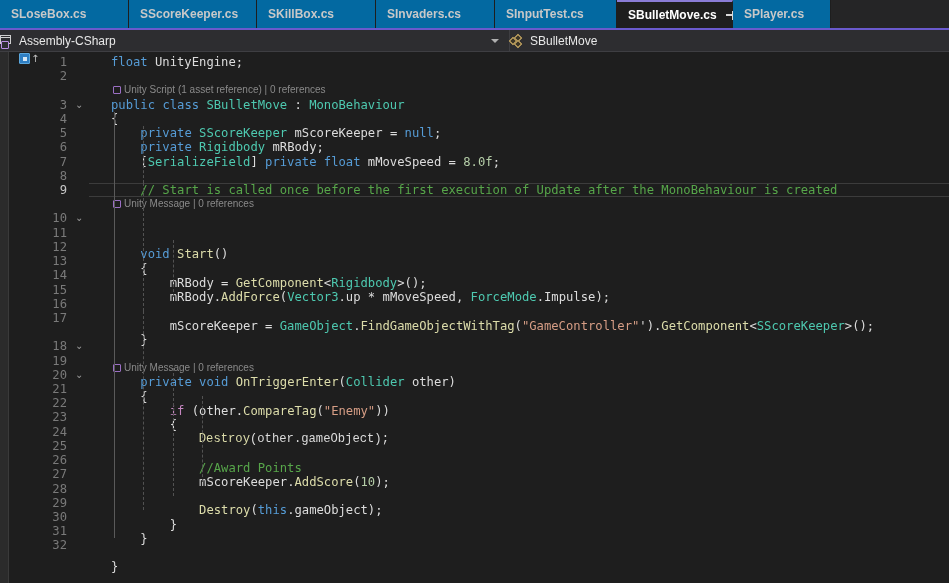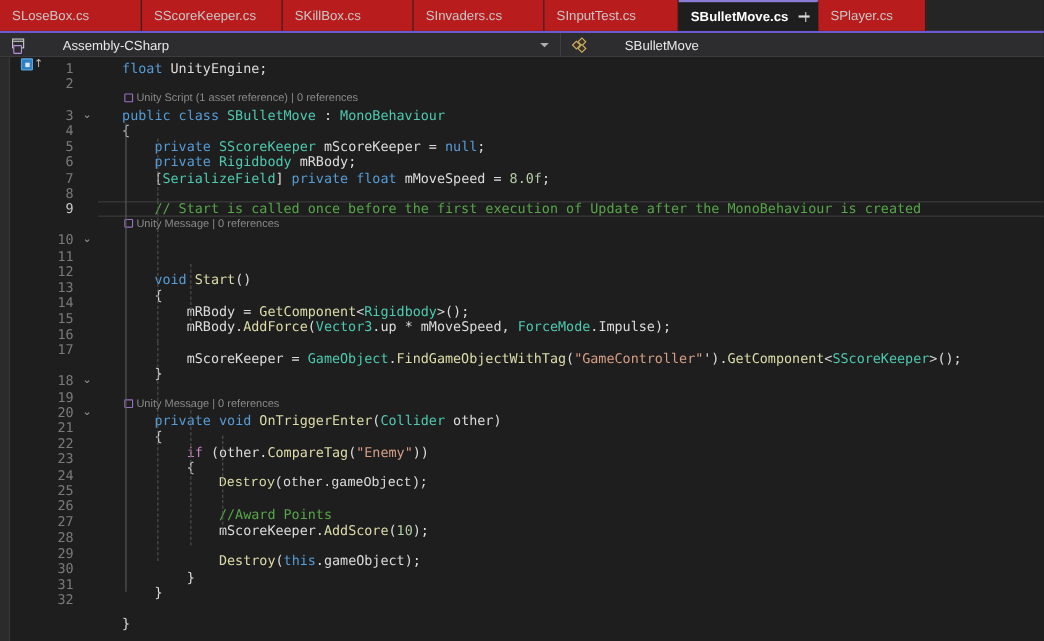--- a/index.html
+++ b/index.html
@@ -24,26 +24,27 @@
     align-items: stretch;
     border-bottom: 2px solid #6a5acd;
     box-sizing: border-box;
   }
   .tab {
     display: flex;
     align-items: center;
     padding: 0 11px;
     font-size: 12px;
     color: #c8c8c8;
-    background: #b91c1c;
+    background: #0369a1;
     border-right: 1px solid #1e1e1e;
     white-space: nowrap;
     box-sizing: border-box;
     position: relative;
     top: 0;
+    font-weight: bold;
   }
   .tab.active {
     background: #1e1e1e;
     color: #ffffff;
     font-weight: bold;
     border-top: 2px solid #8a7cd6;
     padding-top: 0;
   }
   .tab .tabname { line-height: 1; }
   .tab-actions {
@@ -102,24 +103,23 @@
     display: flex;
     align-items: stretch;
     font-size: 12px;
     color: #e8e8e8;
     border-bottom: 1px solid #3e3e42;
     box-sizing: border-box;
   }
   .nav-combo {
     display: flex;
     align-items: center;
-    padding: 0 11px;
-    box-sizing: border-box;
-    position: relative;
-    gap: 27px;
+    padding: 0 0;
+    box-sizing: border-box;
+    position: relative;
   }
   #nav-project { width: 510px; border-right: 1px solid #3e3e42; }
   #nav-member  { flex: 1; }
   .nav-label { margin-left: 6px; }
   .nav-caret {
     position: absolute;
     right: 10px;
     width: 0; height: 0;
     border-left: 4px solid transparent;
     border-right: 4px solid transparent;
@@ -325,21 +325,21 @@
     </div>
     <div class="tab" style="width: 119px;">
       <span class="tabname">SKillBox.cs</span>
     </div>
     <div class="tab" style="width: 119px;">
       <span class="tabname">SInvaders.cs</span>
     </div>
     <div class="tab" style="width: 122px;">
       <span class="tabname">SInputTest.cs</span>
     </div>
-    <div class="tab active" style="width: 127px;">
+    <div class="tab active" style="width: 116px;">
       <span class="tabname">SBulletMove.cs</span>
       <span class="tab-actions">
         <span class="tab-icon-btn">
           <span class="pin-glyph"></span>
         </span>
         <span class="tab-icon-btn">
           <span class="close-glyph"></span>
         </span>
       </span>
     </div>

